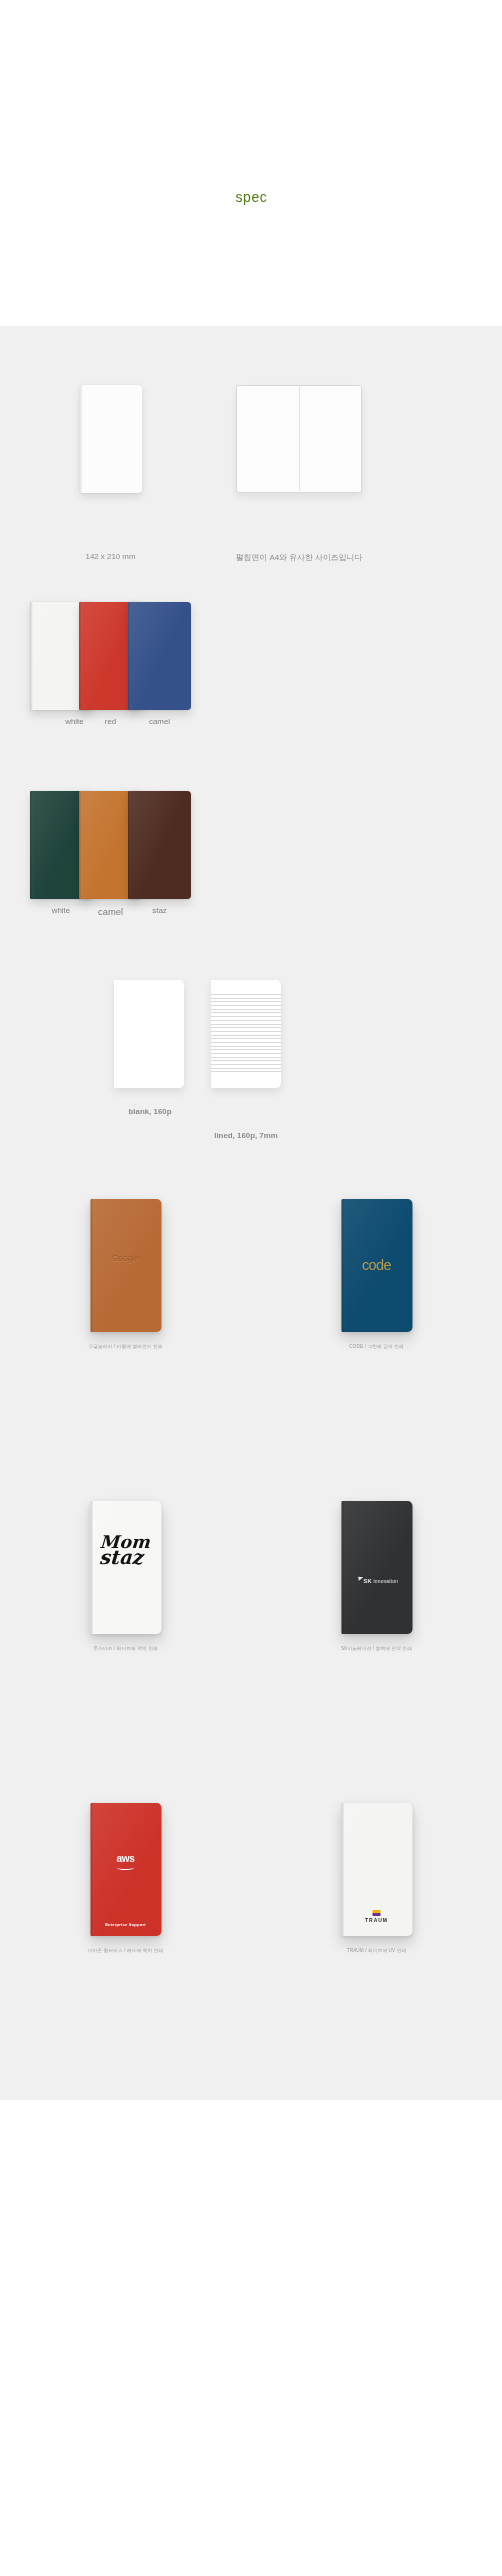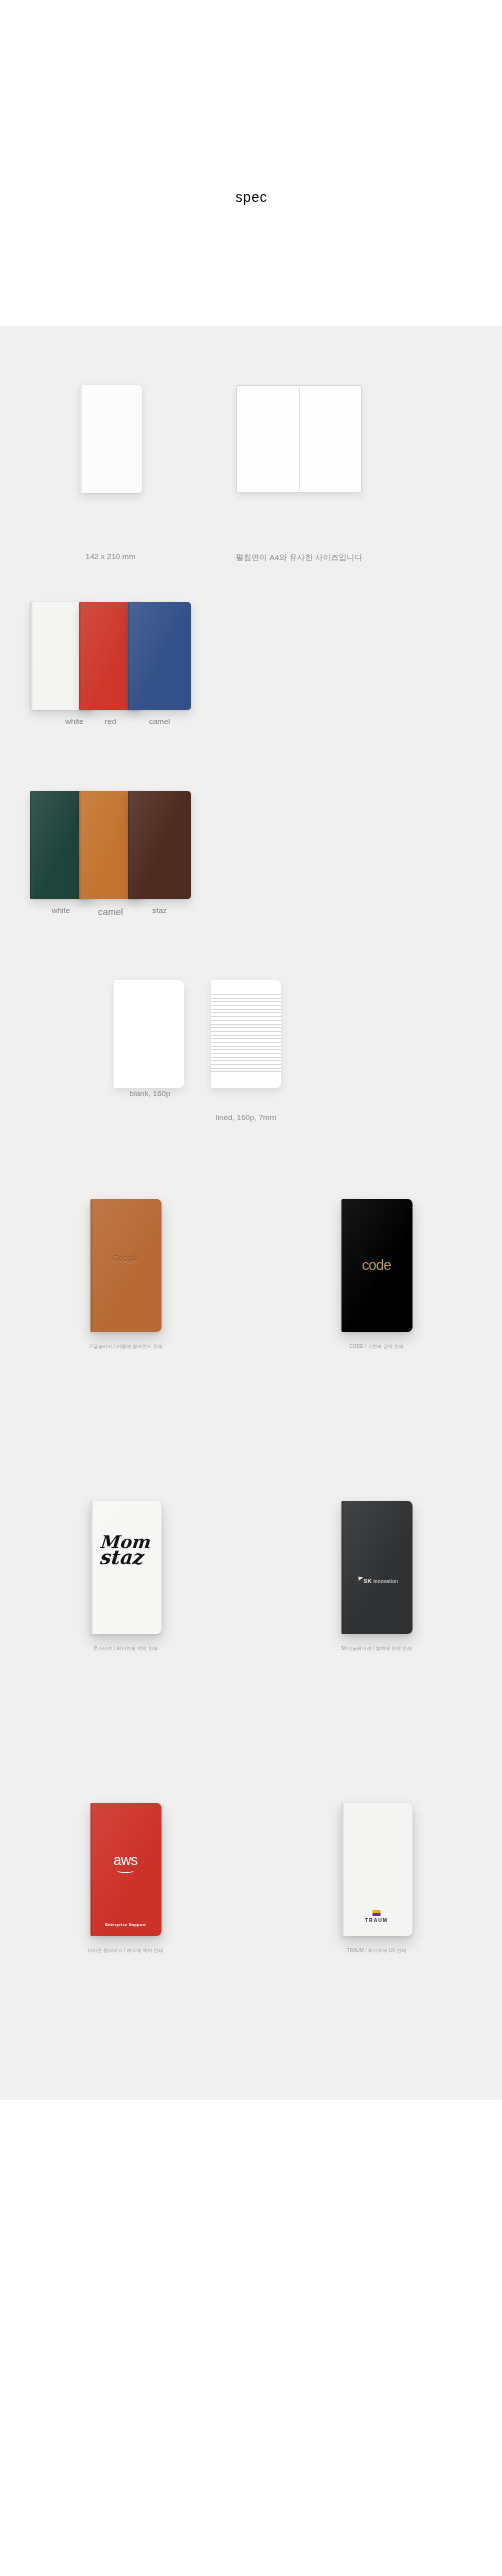--- a/index.html
+++ b/index.html
@@ -18,21 +18,21 @@
     background:#ffffff;
     position:relative;
   }
   .hero-title {
     position:absolute;
     top:189px; left:0; right:0;
     text-align:center;
     font-size:14px;
     font-weight:300;
     letter-spacing:0.6px;
-    color:#000000;
+    color:#4d7c0f;
   }
 
   
   .spec-body {
     background:#f0f0f0;
     padding-top:12px;
   }
 
   
   .nb {
@@ -157,25 +157,25 @@
     height:82px;
   }
   .rules span{
     display:block;
     height:0.6px;
     background:#d9d9d9;
     margin-bottom:3.1px;
   }
   .paper-label{
     position:absolute;
-    top:134px;
+    top:152px;
     width:126px;
     text-align:center;
     font-size:7.9px;
-    font-weight:400;
+    font-weight:700;
     color:#8c8c8c;
   }
   .paper-label.l0{ left:87px; }
   .paper-label.l1{ left:183px;margin-top:24px; }
 
   
   .gallery{ padding-top:25px; padding-bottom:12.6px; }
   .grow{
     position:relative;
     height:302px;
@@ -272,22 +272,22 @@
     font-size:5px;
     color:#e6e6e6;
     letter-spacing:0.2px;
   }
   .logo-sk .sk-txt b{ font-weight:700; font-size:5.7px; }
   .logo-aws{
     top:38%;
     color:#ffffff;
   }
   .logo-aws .aws-word{
-    font-size:14px;
-    font-weight:400;
+    font-size:10px;
+    font-weight:700;
     letter-spacing:-0.3px;
     line-height:1;
   }
   .logo-aws .aws-smile{
     display:block;
     width:17.6px;
     height:5.7px;
     margin:0.6px auto 0;
     border-bottom:1.3px solid #ffffff;
     border-radius:0 0 50% 50%;
@@ -409,21 +409,21 @@
     <div class="gallery">
 
       <div class="grow">
         <div class="gcell left">
           <div class="gbook" id="gb-0-0" style="background: rgb(184, 106, 53);">
             <div class="logo-wrap logo-google">Google</div>
           </div>
           <div class="gcap">구글코리아 / 카멜에 블라인드 인쇄</div>
         </div>
         <div class="gcell right">
-          <div class="gbook" id="gb-0-1" style="background: #000000;">
+          <div class="gbook" id="gb-0-1" style="background: #0c4a6e;">
             <div class="logo-wrap logo-code">code</div>
           </div>
           <div class="gcap">CODE / 그린에 금박 인쇄</div>
         </div>
       </div>
 
       <div class="grow">
         <div class="gcell left">
           <div class="gbook" id="gb-1-0" style="background: rgb(247, 247, 245);">
             <div class="logo-wrap logo-momstaz">

